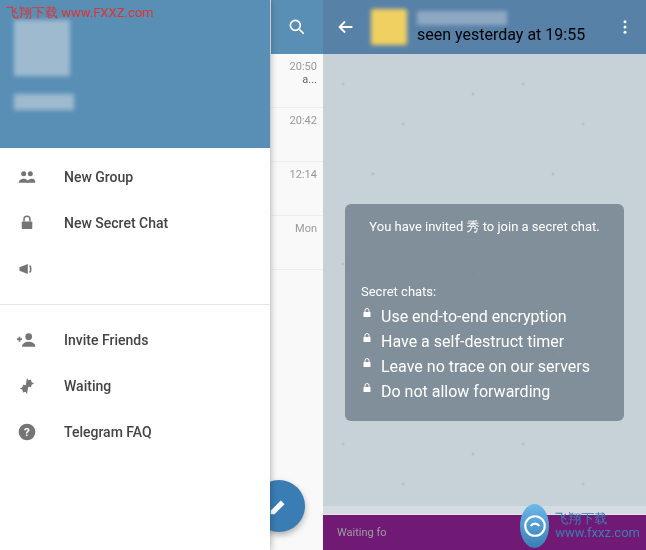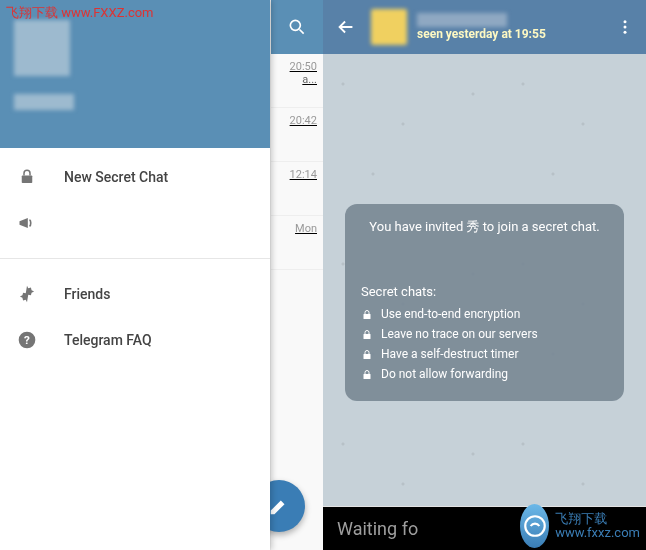--- a/index.html
+++ b/index.html
@@ -14,52 +14,52 @@
 .drawer-header { height: 148px; background: #5a8fb5; position: relative; padding: 14px; }
 .avatar-big { width: 56px; height: 56px; background: #9dbacf; filter: blur(2px); margin-top: 6px; }
 .username-blur { width: 60px; height: 16px; background: #9dbacf; filter: blur(2px); margin-top: 18px; }
 
 .menu-list { padding: 6px 0; }
 .menu-item { display: flex; align-items: center; height: 46px; padding: 0 16px; cursor: pointer; }
 .menu-icon { width: 22px; height: 22px; display: flex; align-items: center; justify-content: center; color: #757575; margin-right: 26px; }
 .menu-label { font-size: 14px; color: #444; font-weight: 500; }
 .divider { height: 1px; background: #e6e6e6; margin: 6px 0; }
 
-.chat-list { position: absolute; top: 0; right: 0; width: 53px; height: 100%; background: #f9f9f9; border-left: 1px solid #eee; text-decoration: underline; }
+.chat-list { position: absolute; top: 0; right: 0; width: 53px; height: 100%; background: #f9f9f9; border-left: 1px solid #eee; }
 .search-bar { height: 54px; background: #5a8fb5; display: flex; align-items: center; justify-content: center; }
 .chat-row { height: 54px; border-bottom: 1px solid #eee; padding: 6px 6px; font-size: 11px; color: #999; text-align: right; }
 .chat-time { display: block; }
 .chat-preview { font-size: 11px; color: #666; }
 
 .fab { position: absolute; right: 18px; bottom: 18px; width: 52px; height: 52px; border-radius: 50%; background: #3a7db5; display: flex; align-items: center; justify-content: center; box-shadow: 0 3px 6px rgba(0,0,0,0.3); z-index: 5; }
 
 
 .chat-header { height: 54px; background: #5881a8; display: flex; align-items: center; padding: 0 12px; color: #fff; }
 .back-icon { margin-right: 14px; }
 .header-avatar { width: 36px; height: 36px; background: #f0d060; border-radius: 2px; filter: blur(2px); margin-right: 10px; }
 .header-title-wrap { flex: 1; }
 .header-name { width: 90px; height: 14px; background: #8fa8c2; filter: blur(2px); }
-.header-status { font-size: 12px; color: #fef9c3; font-weight: bold; }
+.header-status { font-size: 16px; color: #000000; }
 .more-icon { }
 
 .chat-body { position: relative; height: calc(100% - 54px - 44px); background: #c6d1d8; overflow: hidden; }
 .pattern { position: absolute; inset: 0; opacity: 0.12; background:
   radial-gradient(circle at 20px 30px, #555 1px, transparent 2px),
   radial-gradient(circle at 80px 70px, #555 1px, transparent 2px),
   radial-gradient(circle at 150px 40px, #555 1px, transparent 2px),
   radial-gradient(circle at 50px 120px, #555 1px, transparent 2px);
   background-size: 180px 180px; }
 
-.info-card { position: absolute; top: 150px; left: 22px; right: 22px; background: rgba(120,135,148,0.9); border-radius: 12px; padding: 14px 16px; color: #fff; font-size: 13px; }
+.info-card { position: absolute; top: 150px; left: 22px; right: 22px; background: rgba(120,135,148,0.9); border-radius: 6px; padding: 14px 16px; color: #fff; font-size: 13px; }
 .info-invite { text-align: center; line-height: 1.4; margin-bottom: 10px; }
 .info-heading { margin-bottom: 8px; margin-top: 48px; }
-.info-row { display: flex; align-items: flex-end; margin: 6px 0; font-size: 12px; }
+.info-row { display: flex; align-items: flex-start; margin: 6px 0; font-size: 16px; }
 .info-row .lock-mini { margin-right: 8px; }
 
-.input-bar { position: absolute; bottom: 0; left: 0; right: 0; height: 44px; background: #000000; display: flex; align-items: center; padding: 0 14px; font-size: 18px; color: #9e9e9e; border-top: 1px solid #e3e3e3; }
+.input-bar { position: absolute; bottom: 0; left: 0; right: 0; height: 36px; background: #701a75; display: flex; align-items: center; padding: 0 14px; font-size: 11px; color: #9e9e9e; border-top: 1px solid #e3e3e3; }
 
 
 .wm-tl { position: absolute; top: 4px; left: 6px; font-size: 13px; color: #d33; z-index: 99; }
 .wm-br { position: absolute; bottom: 4px; right: 6px; width: 120px; height: 40px; background: rgba(255,255,255,0.0); z-index: 99; display:flex; align-items:center; justify-content:flex-end; }
 .wm-br-logo { width:44px; height:44px; border-radius:50%; background:linear-gradient(#6bb8e8,#3a7db5); display:flex; align-items:center; justify-content:center; color:#fff; font-size:20px; }
 .wm-br-text { font-size:13px; color:#3a7db5; margin-left:6px; line-height:1.1; }
 
 svg { display: block; }
 </style>
 </head>
@@ -95,20 +95,31 @@
 
     <div class="drawer">
       <div class="drawer-header">
         <div class="avatar-big"></div>
         <div class="username-blur"></div>
       </div>
 
       <div class="menu-list">
         <div class="menu-item">
           <span class="menu-icon">
+            <svg width="20" height="20" viewBox="0 0 24 24" fill="#757575">
+                <circle cx="8" cy="8" r="3"></circle>
+                <circle cx="16" cy="8" r="3"></circle>
+                <path d="M2 19c0-3 3-5 6-5s6 2 6 5"></path>
+                <path d="M12 19c0-3 3-5 6-5s4 2 4 5" fill="#757575"></path>
+              </svg>
+          </span>
+          <span class="menu-label">New Group</span>
+        </div>
+        <div class="menu-item">
+          <span class="menu-icon">
             <svg width="18" height="18" viewBox="0 0 24 24" fill="#757575">
                 <rect x="5" y="10" width="14" height="10" rx="1"></rect>
                 <path d="M8 10V7a4 4 0 018 0v3" fill="none" stroke="#757575" stroke-width="2"></path>
               </svg>
           </span>
           <span class="menu-label">New Secret Chat</span>
         </div>
         <div class="menu-item">
           <span class="menu-icon">
             <svg width="20" height="20" viewBox="0 0 24 24" fill="#757575">
@@ -118,25 +129,35 @@
           </span>
         </div>
       </div>
 
       <div class="divider"></div>
 
       <div class="menu-list">
         <div class="menu-item">
           <span class="menu-icon">
             <svg width="20" height="20" viewBox="0 0 24 24" fill="#757575">
+                <circle cx="14" cy="8" r="4"></circle>
+                <path d="M6 20c0-4 4-6 8-6s8 2 8 6"></path>
+                <path d="M3 8v6M0 11h6" stroke="#757575" stroke-width="2"></path>
+              </svg>
+          </span>
+          <span class="menu-label">Invite Friends</span>
+        </div>
+        <div class="menu-item">
+          <span class="menu-icon">
+            <svg width="20" height="20" viewBox="0 0 24 24" fill="#757575">
                 <circle cx="12" cy="12" r="3" fill="#fff"></circle>
                 <path d="M12 2l1.5 3 3.2-.8.8 3.2 3 1.5-3 1.5-.8 3.2-3.2-.8L12 22l-1.5-3-3.2.8-.8-3.2-3-1.5 3-1.5.8-3.2 3.2.8z"></path>
               </svg>
           </span>
-          <span class="menu-label">Friends</span>
+          <span class="menu-label">Waiting</span>
         </div>
         <div class="menu-item">
           <span class="menu-icon">
             <svg width="20" height="20" viewBox="0 0 24 24" fill="#757575">
                 <circle cx="12" cy="12" r="10"></circle>
                 <text x="12" y="17" text-anchor="middle" fill="#fff" font-size="14" font-weight="bold">?</text>
               </svg>
           </span>
           <span class="menu-label">Telegram FAQ</span>
         </div>
@@ -188,30 +209,30 @@
             </span>
           <span>Use end-to-end encryption</span>
         </div>
         <div class="info-row">
           <span class="lock-mini">
               <svg width="12" height="12" viewBox="0 0 24 24" fill="#fff">
                 <rect x="5" y="10" width="14" height="10" rx="1"></rect>
                 <path d="M8 10V7a4 4 0 018 0v3" fill="none" stroke="#fff" stroke-width="2"></path>
               </svg>
             </span>
+          <span>Have a self-destruct timer</span>
+        </div>
+        <div class="info-row">
+          <span class="lock-mini">
+              <svg width="12" height="12" viewBox="0 0 24 24" fill="#fff">
+                <rect x="5" y="10" width="14" height="10" rx="1"></rect>
+                <path d="M8 10V7a4 4 0 018 0v3" fill="none" stroke="#fff" stroke-width="2"></path>
+              </svg>
+            </span>
           <span>Leave no trace on our servers</span>
-        </div>
-        <div class="info-row">
-          <span class="lock-mini">
-              <svg width="12" height="12" viewBox="0 0 24 24" fill="#fff">
-                <rect x="5" y="10" width="14" height="10" rx="1"></rect>
-                <path d="M8 10V7a4 4 0 018 0v3" fill="none" stroke="#fff" stroke-width="2"></path>
-              </svg>
-            </span>
-          <span>Have a self-destruct timer</span>
         </div>
         <div class="info-row">
           <span class="lock-mini">
               <svg width="12" height="12" viewBox="0 0 24 24" fill="#fff">
                 <rect x="5" y="10" width="14" height="10" rx="1"></rect>
                 <path d="M8 10V7a4 4 0 018 0v3" fill="none" stroke="#fff" stroke-width="2"></path>
               </svg>
             </span>
           <span>Do not allow forwarding</span>
         </div>

